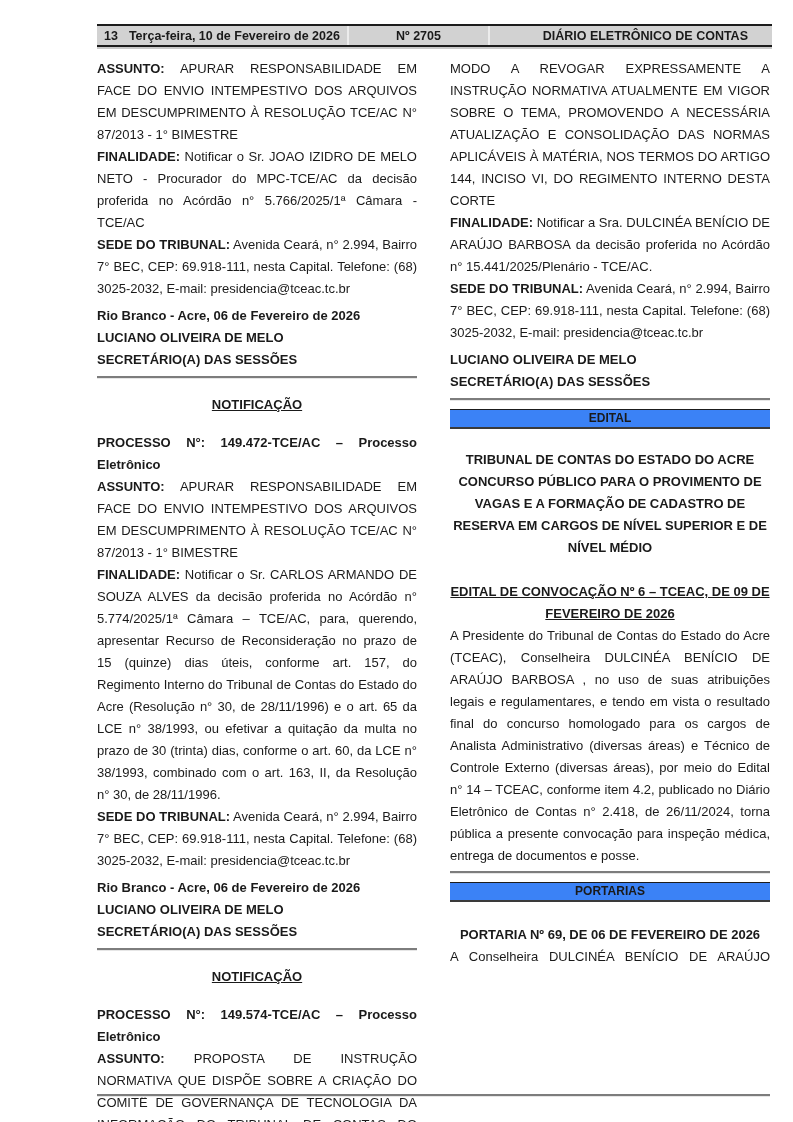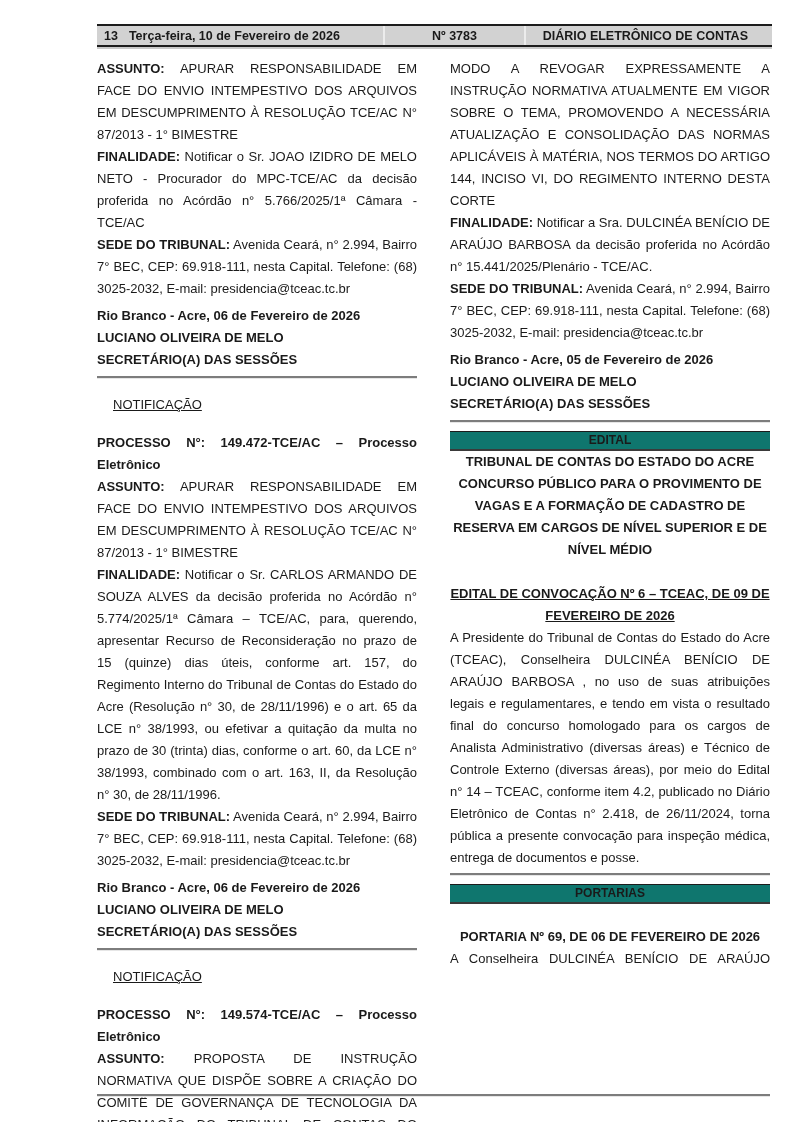--- a/index.html
+++ b/index.html
@@ -8,42 +8,42 @@
     font-family:"Liberation Sans", sans-serif; color:#1a1a1a; overflow:hidden;
   }
   
   .header-bar {
     position:absolute; left:97px; top:24px; width:675px; height:23px;
     box-sizing:border-box; background:#d2d2d2;
     border-top:2px solid #1c1c1c; border-bottom:2px solid #1c1c1c;
     box-shadow:0 2px 0 #c9c9c9;
     display:flex; align-items:center; font-size:12.5px; font-weight:bold;
   }
-  .hc1 { width:286px; box-sizing:border-box; padding-left:7px; display:flex; }
+  .hc1 { width:250px; box-sizing:border-box; padding-left:7px; display:flex; }
   .hc1 .pgnum { margin-right:11px; }
   .hc2 { width:143px; align-self:stretch; display:flex; align-items:center; justify-content:center;
          border-left:2px solid #ececec; border-right:2px solid #ececec; box-sizing:border-box; }
   .hc3 { flex:1; text-align:right; padding-right:24px; }
   
   .content { position:absolute; left:97px; top:58px; width:673px; display:flex; gap:33px; }
   .col { width:320px; font-size:13px; line-height:22px; text-align:justify; }
   .col p { margin:0; }
   .b { font-weight:bold; }
   .upper { }
   .sig { margin-top:5px; font-weight:bold; }
   .rule { height:0; border-top:2px solid #7d7d7d; border-bottom:1px solid #e6e6e6; margin-top:5px; }
-  .section-heading { font-weight:normal; text-decoration:underline; margin:15px 16px 16px; text-align:left; }
+  .section-heading { font-weight:bold; text-decoration:underline; margin:15px 4px 16px; text-align:center; }
   .stretch-last { text-align-last:justify; }
   
   .bar {
-    box-sizing:border-box; margin-top:8px; height:20px; background:#0f766e;
+    box-sizing:border-box; margin-top:8px; height:20px; background:#3b82f6;
     border-top:1px solid #1c1c1c; border-bottom:2px solid #3a3a3a;
     text-align:center; font-weight:bold; font-size:12px; line-height:16px;
   }
-  .title-block { text-align:center; text-align-last:center; font-weight:bold; }
+  .title-block { margin-top:20px; text-align:center; text-align-last:center; font-weight:bold; }
   .convoc { margin-top:22px; text-align:center; text-align-last:center; font-weight:bold; text-decoration:underline; }
   .body-par { margin-top:25px; }
   .annex { margin-top:30px; text-align:left; }
   .rule-tight { margin-top:4px; }
   .portaria-heading { margin-top:22px; text-align:center; text-align-last:center; font-weight:bold; }
   .portaria-body { margin-top:33px; }
   .bottom-rule {
     position:absolute; left:97px; top:1094px; width:673px; height:0;
     border-top:2px solid #7d7d7d; border-bottom:1px solid #e6e6e6;
   }
@@ -52,21 +52,21 @@
 <body>
 
 <div class="page">
 
   <div class="header-bar">
     <div class="hc1">
       <span class="pgnum">13</span>
       <span>Terça-feira, 10 de Fevereiro de 2026</span>
     </div>
     <div class="hc2">
-      <span>Nº 3783</span>
+      <span>Nº 2705</span>
     </div>
     <div class="hc3">
       <span>DIÁRIO ELETRÔNICO DE CONTAS</span>
     </div>
   </div>
 
   <div class="content">
 
     <div class="col">
 
@@ -102,21 +102,20 @@
 
     </div>
 
     <div class="col">
 
       <p class="upper">MODO A REVOGAR EXPRESSAMENTE A INSTRUÇÃO NORMATIVA ATUALMENTE EM VIGOR SOBRE O TEMA, PROMOVENDO A NECESSÁRIA ATUALIZAÇÃO E CONSOLIDAÇÃO DAS NORMAS APLICÁVEIS À MATÉRIA, NOS TERMOS DO ARTIGO 144, INCISO VI, DO REGIMENTO INTERNO DESTA CORTE</p>
       <p><span class="b">FINALIDADE:</span> <span>Notificar a Sra. DULCINÉA BENÍCIO DE ARAÚJO BARBOSA da decisão proferida no Acórdão n° 15.441/2025/Plenário - TCE/AC.</span></p>
       <p><span class="b">SEDE DO TRIBUNAL:</span> <span>Avenida Ceará, n° 2.994, Bairro 7° BEC, CEP: 69.918-111, nesta Capital. Telefone: (68) 3025-2032, E-mail: presidencia@tceac.tc.br</span></p>
 
       <div class="sig">
-        <div>Rio Branco - Acre, 05 de Fevereiro de 2026</div>
         <div>LUCIANO OLIVEIRA DE MELO</div>
         <div>SECRETÁRIO(A) DAS SESSÕES</div>
       </div>
       <div class="rule"></div>
 
       <div class="bar">EDITAL</div>
 
       <div class="title-block">
         <div>TRIBUNAL DE CONTAS DO ESTADO DO ACRE</div>
         <div>CONCURSO PÚBLICO PARA O PROVIMENTO DE VAGAS E A FORMAÇÃO DE CADASTRO DE RESERVA EM CARGOS DE NÍVEL SUPERIOR E DE NÍVEL MÉDIO</div>

